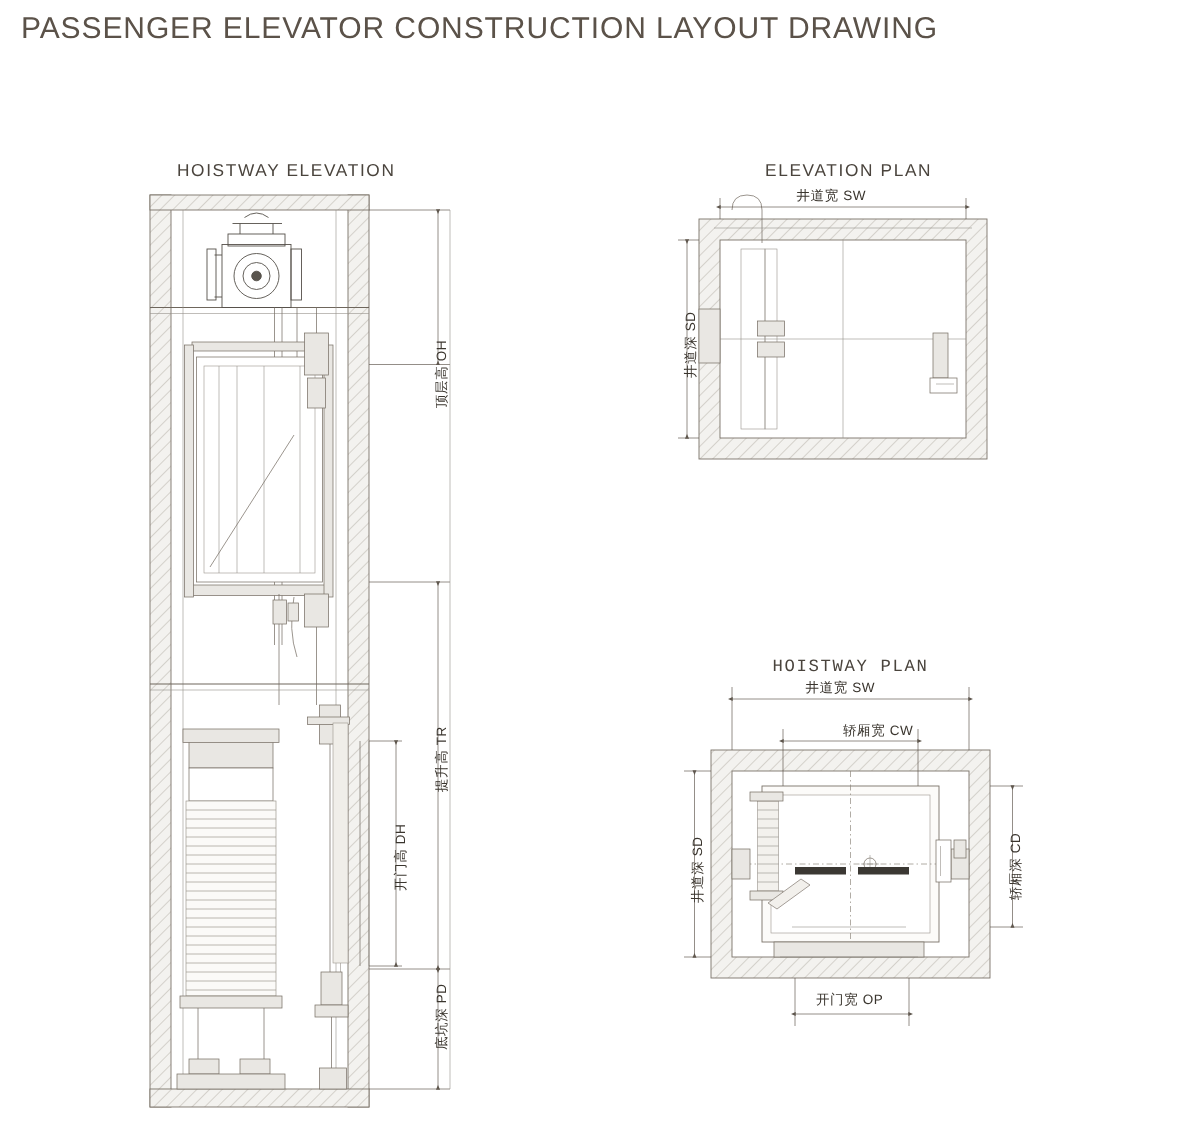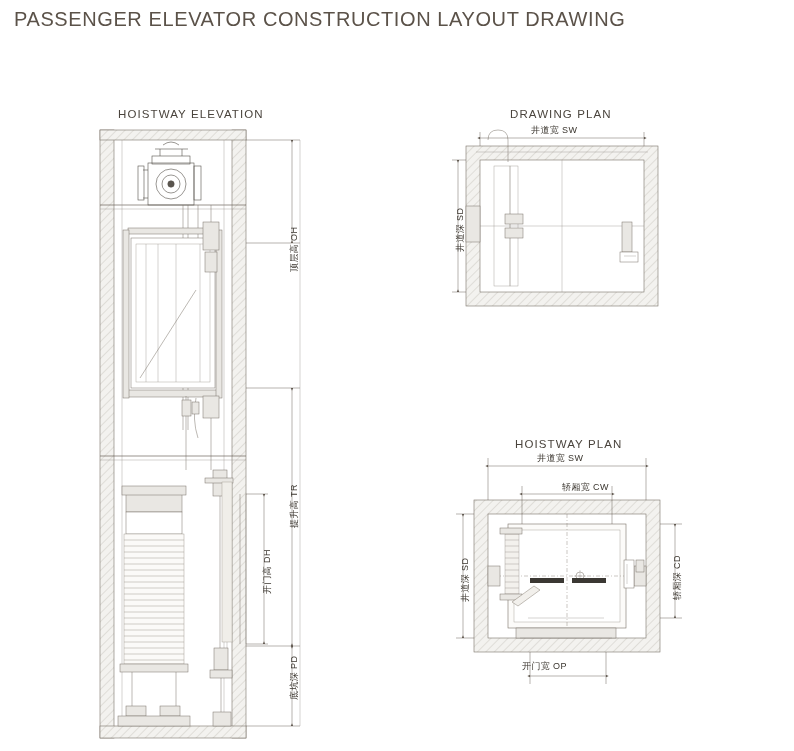--- a/index.html
+++ b/index.html
@@ -330,30 +330,30 @@
     </g>
 
     <g class="dim">
       <line x1="530" y1="652" x2="530" y2="684"></line>
       <line x1="606" y1="652" x2="606" y2="684"></line>
       <line x1="530" y1="676" x2="606" y2="676" marker-start="url(#arrL)" marker-end="url(#arrR)"></line>
     </g>
   </svg>
 
   <div class="section-label" style="left:118px; top:108px;text-align:right;">HOISTWAY ELEVATION</div>
-  <div class="section-label" style="left:510px; top:108px;">DRAWING PLAN</div>
-  <div class="section-label" style="left:515px; top:438px;">HOISTWAY PLAN</div>
+  <div class="section-label" style="left:510px; top:108px;">ELEVATION PLAN</div>
+  <div class="section-label" style="left:515px; top:438px;font-family:Liberation Mono, monospace;">HOISTWAY PLAN</div>
 
   <div class="dim-label vert" style="left:288px; top:272px;">顶层高  OH</div>
   <div class="dim-label vert" style="left:288px; top:528px;">提升高 TR</div>
   <div class="dim-label vert" style="left:261px; top:594px;">开门高  DH</div>
   <div class="dim-label vert" style="left:288px; top:700px;">底坑深  PD</div>
 
   <div class="dim-label" style="left:531px; top:124px;">井道宽   SW</div>
   <div class="dim-label vert" style="left:454px; top:252px;">井道深 SD</div>
 
   <div class="dim-label" style="left:537px; top:452px;">井道宽   SW</div>
   <div class="dim-label" style="left:538px; top:481px;margin-left:24px;">轿厢宽   CW</div>
   <div class="dim-label vert" style="left:459px; top:602px;">井道深 SD</div>
   <div class="dim-label vert" style="left:671px; top:600px;">轿厢深  CD</div>
-  <div class="dim-label" style="left:522px; top:660px;">开门宽 OP</div>
+  <div class="dim-label" style="left:544px; top:660px;">开门宽 OP</div>
 
 </div>
 
 </body></html>

